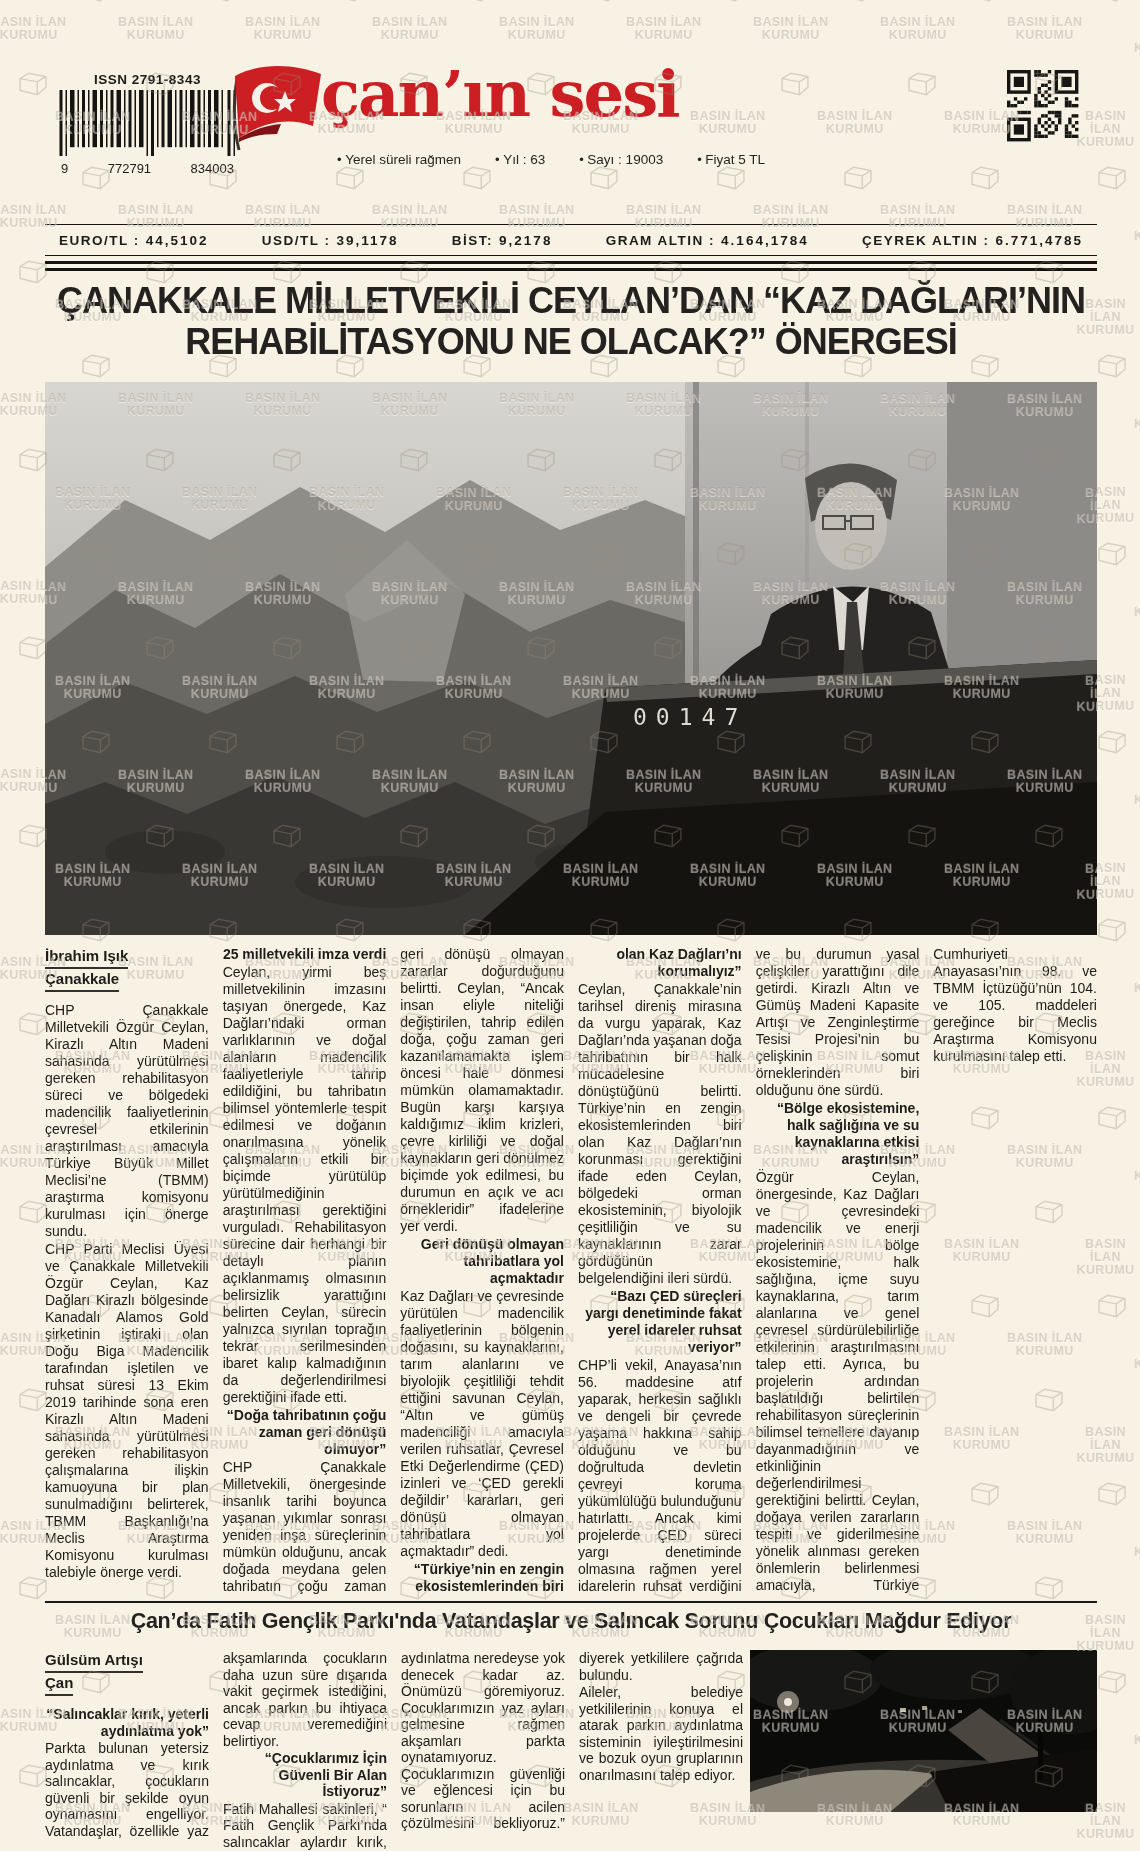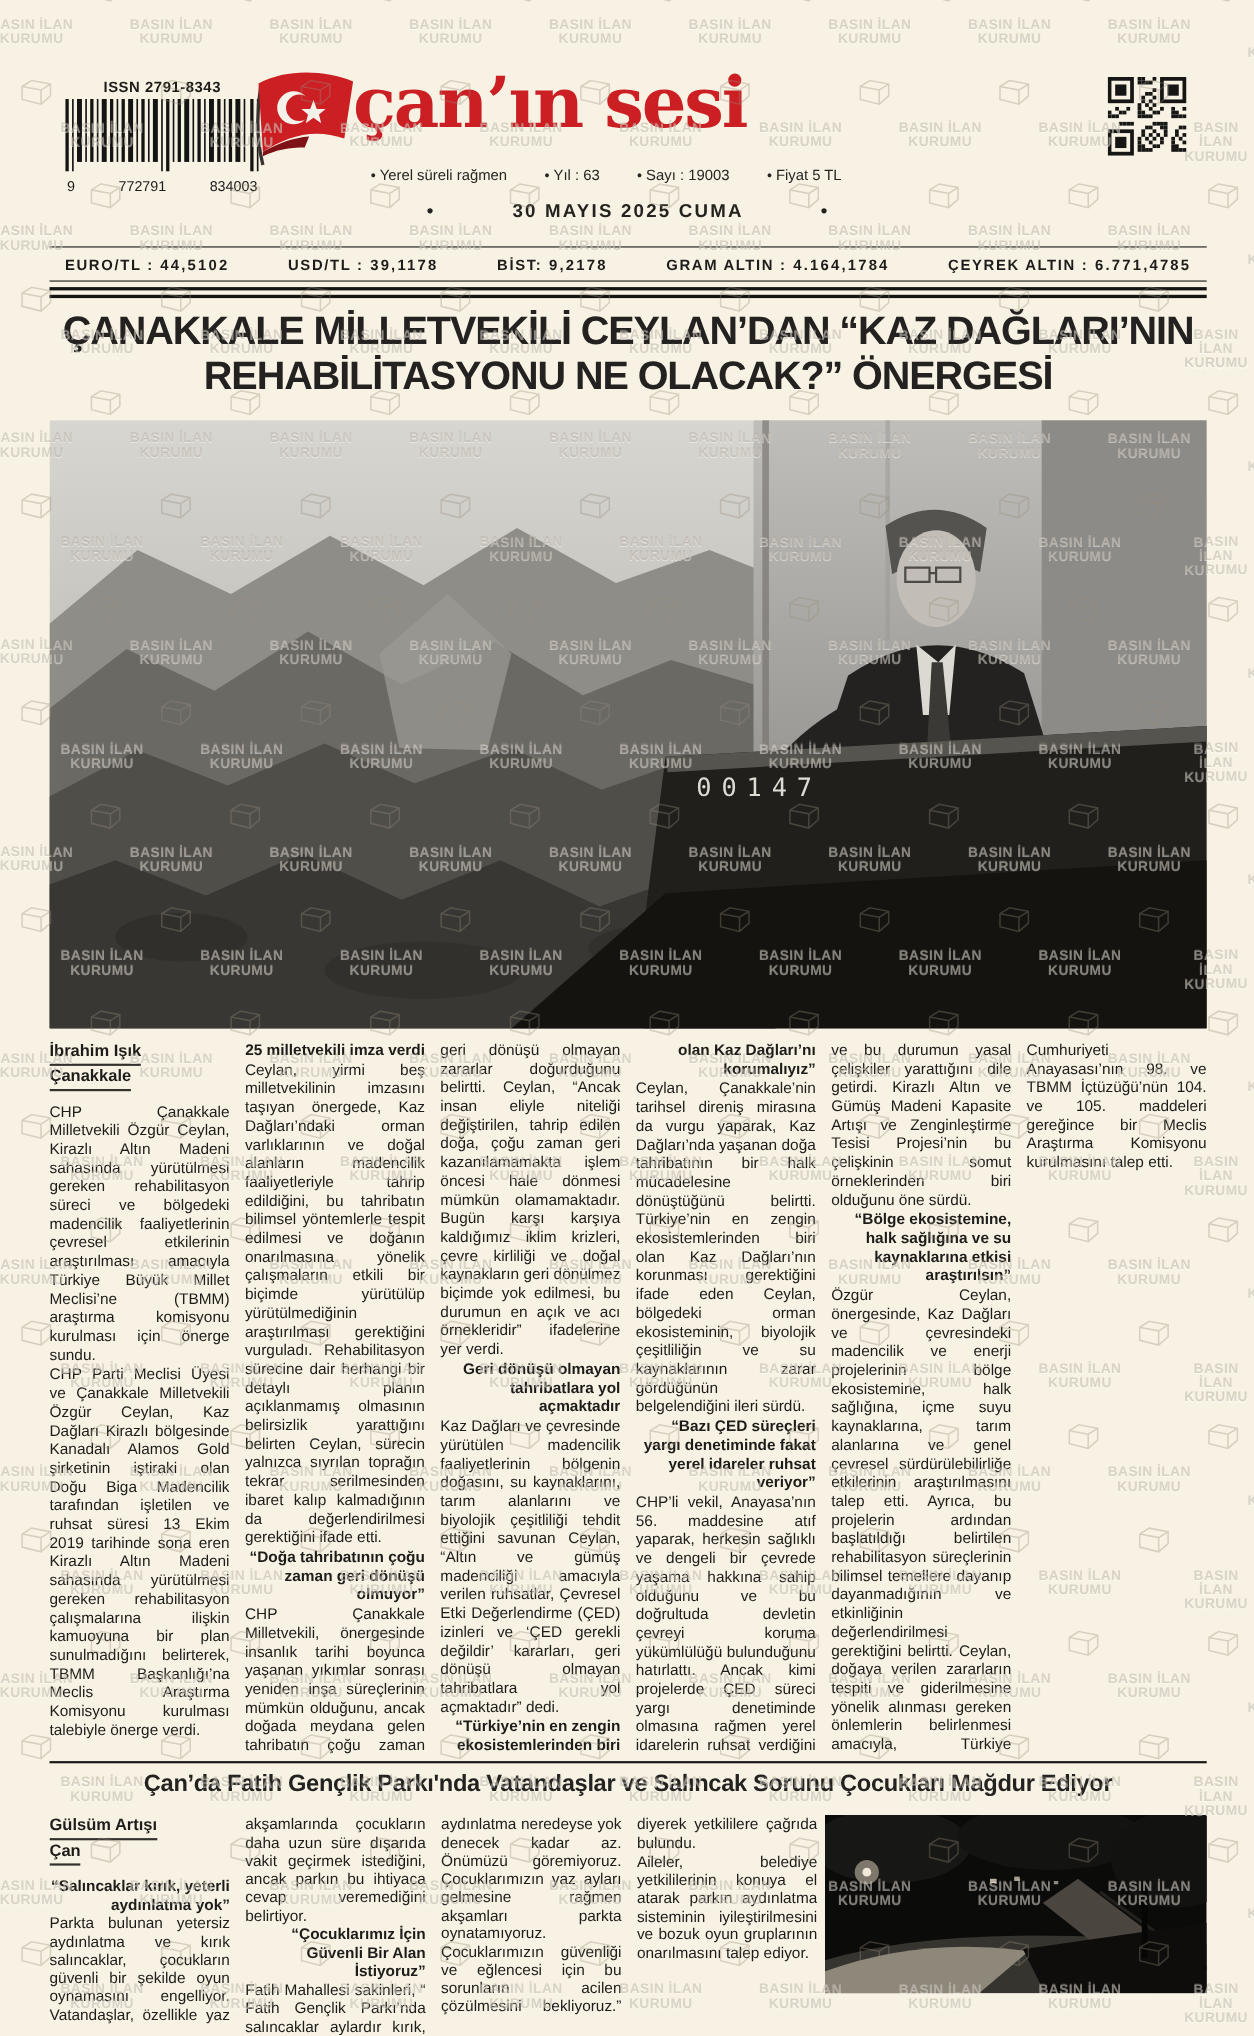--- a/index.html
+++ b/index.html
@@ -124,21 +124,20 @@
       <div class="logo-text">çan’ın sesi</div>
     </div>
 
     <div class="meta-row">
       <span>Yerel süreli rağmen</span>
       <span>Yıl : 63</span>
       <span>Sayı : 19003</span>
       <span>Fiyat 5 TL</span>
     </div>
 
-    <div class="date-row">30 MAYIS 2025 CUMA</div>
 
     <svg id="qr" class="qr-wrap" viewBox="0 0 76 76">
         <rect x="0" y="30.599999999999998" width="3.4" height="3.4" fill="#161615"></rect>
         <rect x="0" y="34" width="3.4" height="3.4" fill="#161615"></rect>
         <rect x="3.4" y="34" width="3.4" height="3.4" fill="#161615"></rect>
         <rect x="6.8" y="27.2" width="3.4" height="3.4" fill="#161615"></rect>
         <rect x="6.8" y="34" width="3.4" height="3.4" fill="#161615"></rect>
         <rect x="10.2" y="30.599999999999998" width="3.4" height="3.4" fill="#161615"></rect>
         <rect x="10.2" y="40.8" width="3.4" height="3.4" fill="#161615"></rect>
         <rect x="13.6" y="30.599999999999998" width="3.4" height="3.4" fill="#161615"></rect>

